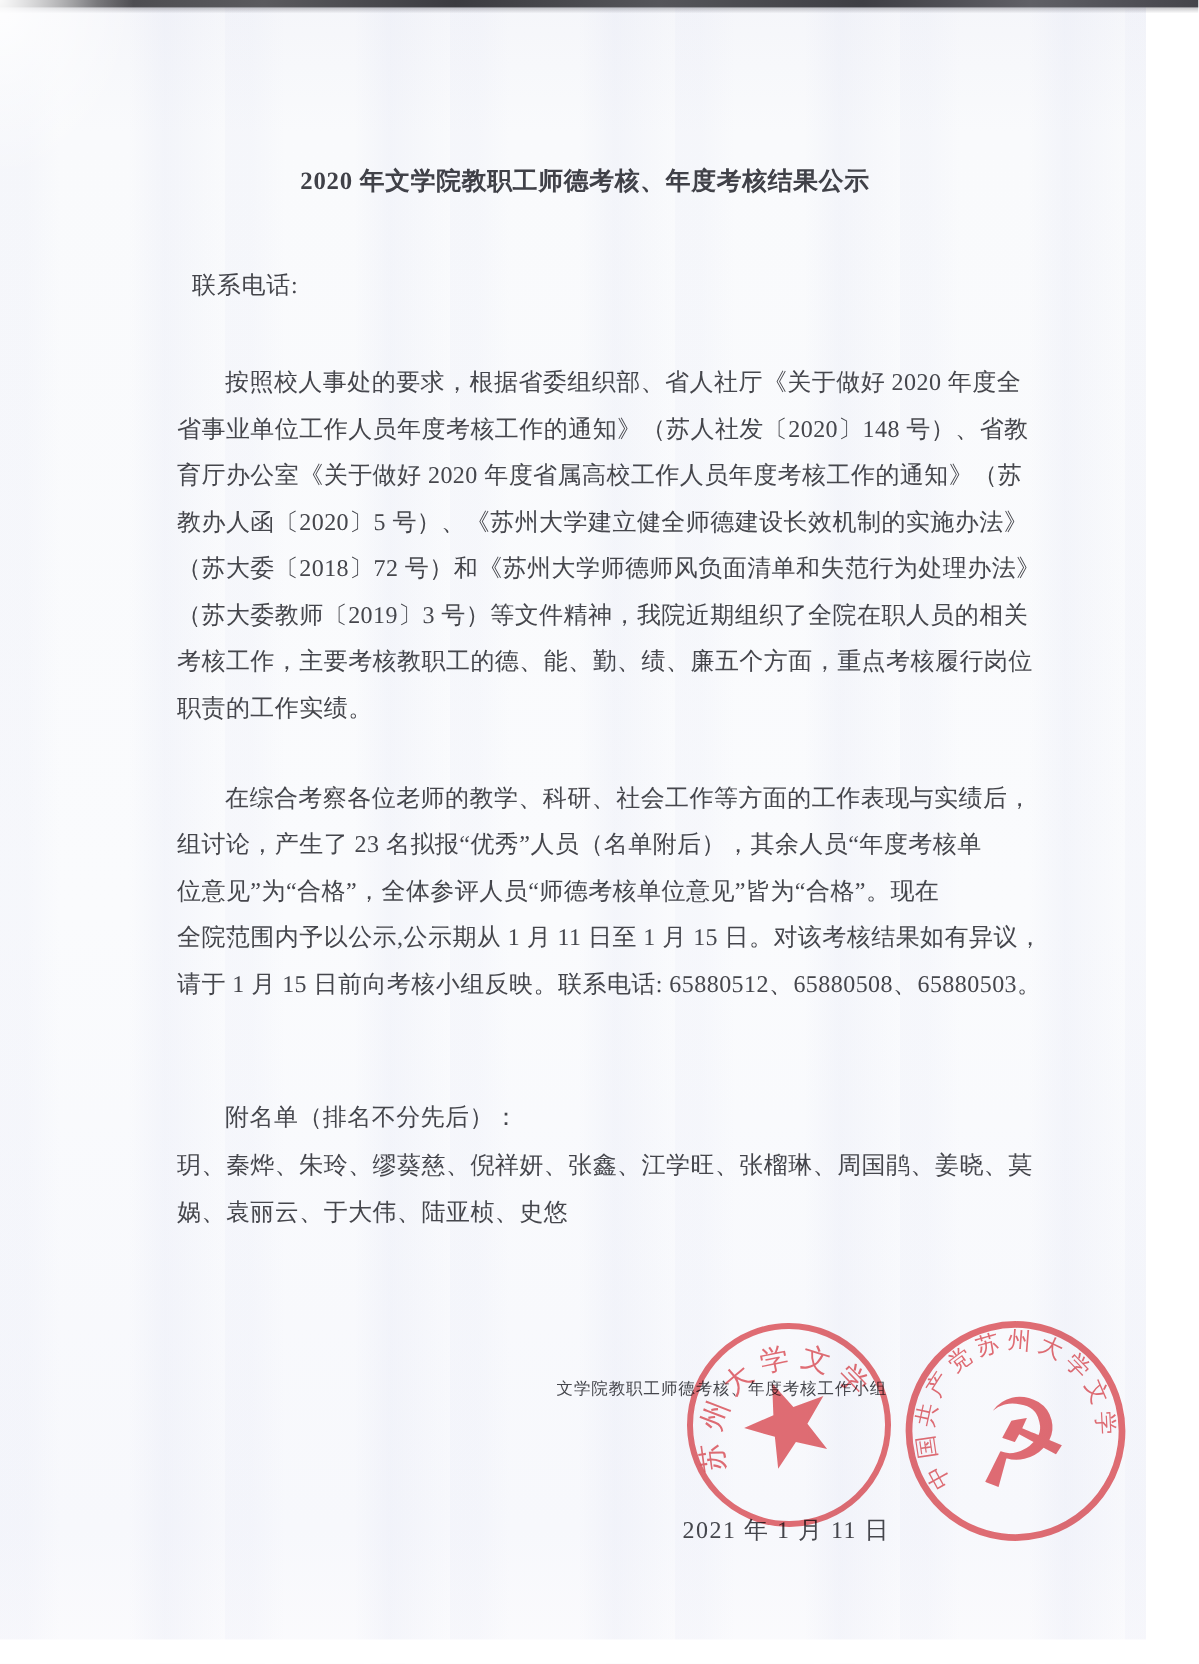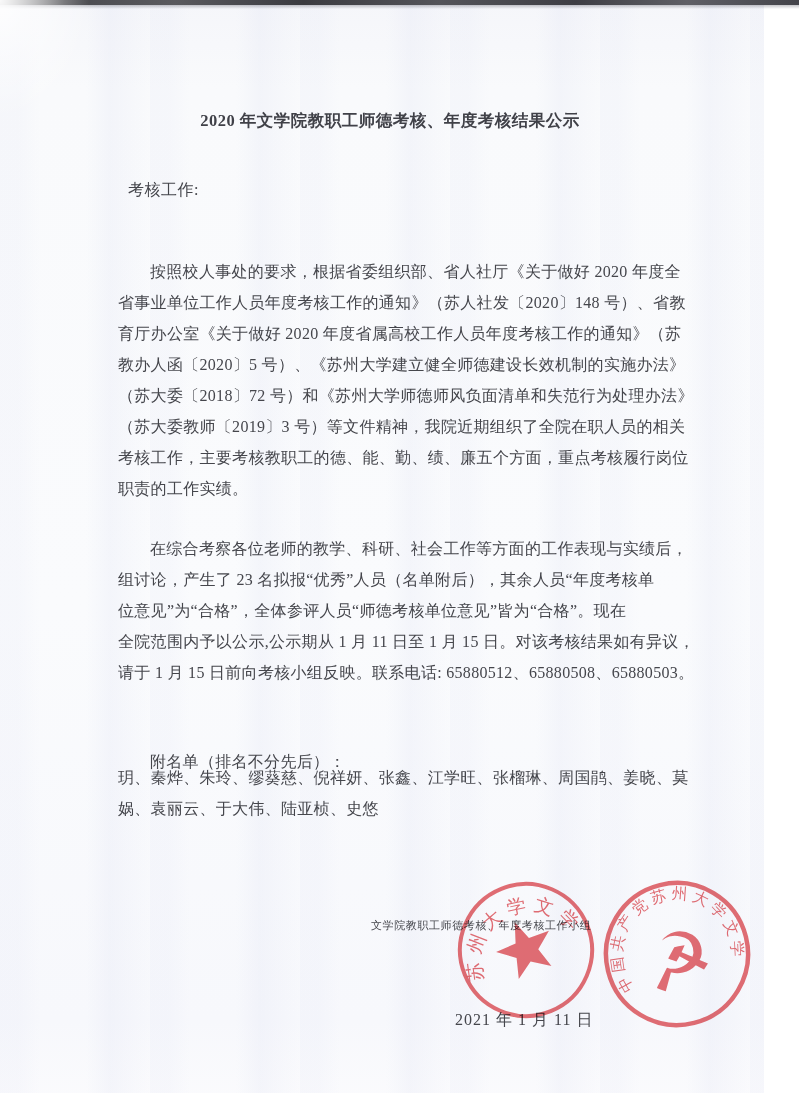--- a/index.html
+++ b/index.html
@@ -45,21 +45,21 @@
     color:#404148;
   }
   .salutation{
     position:absolute;left:128px;top:180px;font-size:16px;letter-spacing:.5px;
   }
   .textblock{position:absolute;left:118px;width:568px;}
   .textblock .line{
     height:31px;line-height:31px;font-size:16px;letter-spacing:.3px;
     white-space:nowrap;color:#45464c;
   }
-  .textblock .line.indent{padding-left:32px;margin-top:16px;}
+  .textblock .line.indent{padding-left:32px;}
   .p1{top:240px;}
   .p2{top:517px;}
   .attach{top:730px;}
   .namelist{top:762px;}
   .signature{
     position:absolute;left:371px;top:918px;font-size:11px;letter-spacing:.6px;
     white-space:nowrap;color:#45464c;
   }
   .date{
     position:absolute;left:455px;top:1010px;font-size:16px;letter-spacing:1px;
@@ -79,21 +79,21 @@
 <div class="page">
 
   <div class="texture"></div>
   <div class="scan-top"></div>
   <div class="scan-top-soft"></div>
   <div class="corner-light"></div>
   <div class="bottom-white"></div>
 
   <h1 class="title">2020 年文学院教职工师德考核、年度考核结果公示</h1>
 
-  <div class="salutation">考核工作:</div>
+  <div class="salutation">联系电话:</div>
 
   <div class="textblock p1">
     <div class="line indent">按照校人事处的要求，根据省委组织部、省人社厅《关于做好 2020 年度全</div>
     <div class="line">省事业单位工作人员年度考核工作的通知》（苏人社发〔2020〕148 号）、省教</div>
     <div class="line">育厅办公室《关于做好 2020 年度省属高校工作人员年度考核工作的通知》（苏</div>
     <div class="line">教办人函〔2020〕5 号）、《苏州大学建立健全师德建设长效机制的实施办法》</div>
     <div class="line">（苏大委〔2018〕72 号）和《苏州大学师德师风负面清单和失范行为处理办法》</div>
     <div class="line">（苏大委教师〔2019〕3 号）等文件精神，我院近期组织了全院在职人员的相关</div>
     <div class="line">考核工作，主要考核教职工的德、能、勤、绩、廉五个方面，重点考核履行岗位</div>
     <div class="line">职责的工作实绩。</div>

